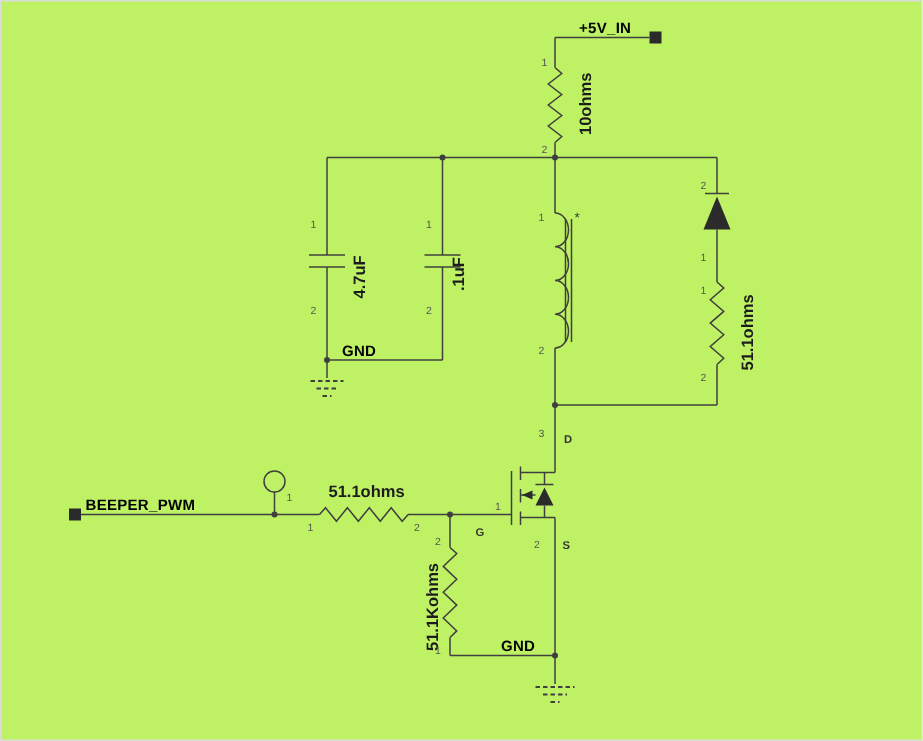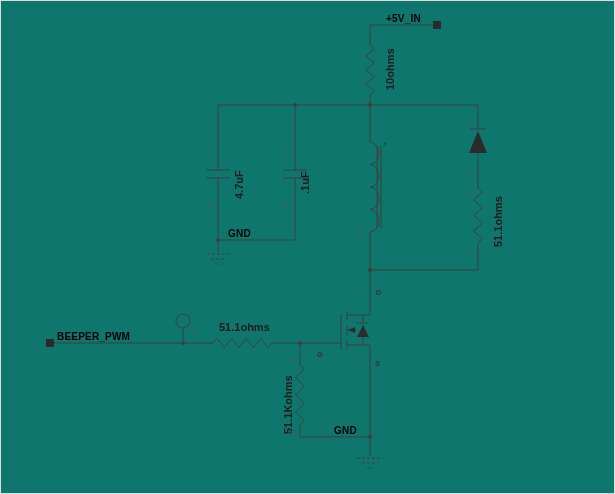--- a/index.html
+++ b/index.html
@@ -1,16 +1,16 @@
 <!DOCTYPE html>
 <html><head>
 <meta charset="utf-8">
 <style>
   html,body{margin:0;padding:0;background:#ffffff;}
-  .canvas{width:615px;height:494px;position:relative;background:#0f766e;box-shadow:inset 0 0 0 1px #dcdcdc;overflow:hidden;}
+  .canvas{width:615px;height:494px;position:relative;background:#bef264;box-shadow:inset 0 0 0 1px #dcdcdc;overflow:hidden;}
   svg{display:block;}
   .w{stroke:#3f3f3f;stroke-width:1;fill:none;}
   .blk{fill:#2b2b2b;stroke:none;}
   .dot{fill:#3f3f3f;stroke:none;}
   .gdash{stroke:#3f3f3f;stroke-width:1.2;fill:none;stroke-dasharray:3 2;}
   text{font-family:"Liberation Sans",sans-serif;fill:#111;}
   .net{font-size:10px;font-weight:bold;fill:#000;letter-spacing:0.2px;}
   .val{font-size:11px;font-weight:600;fill:#1c1c1c;}
   .pin{font-size:7px;fill:#555;}
   .pl{font-size:7.5px;font-weight:bold;fill:#333;}

